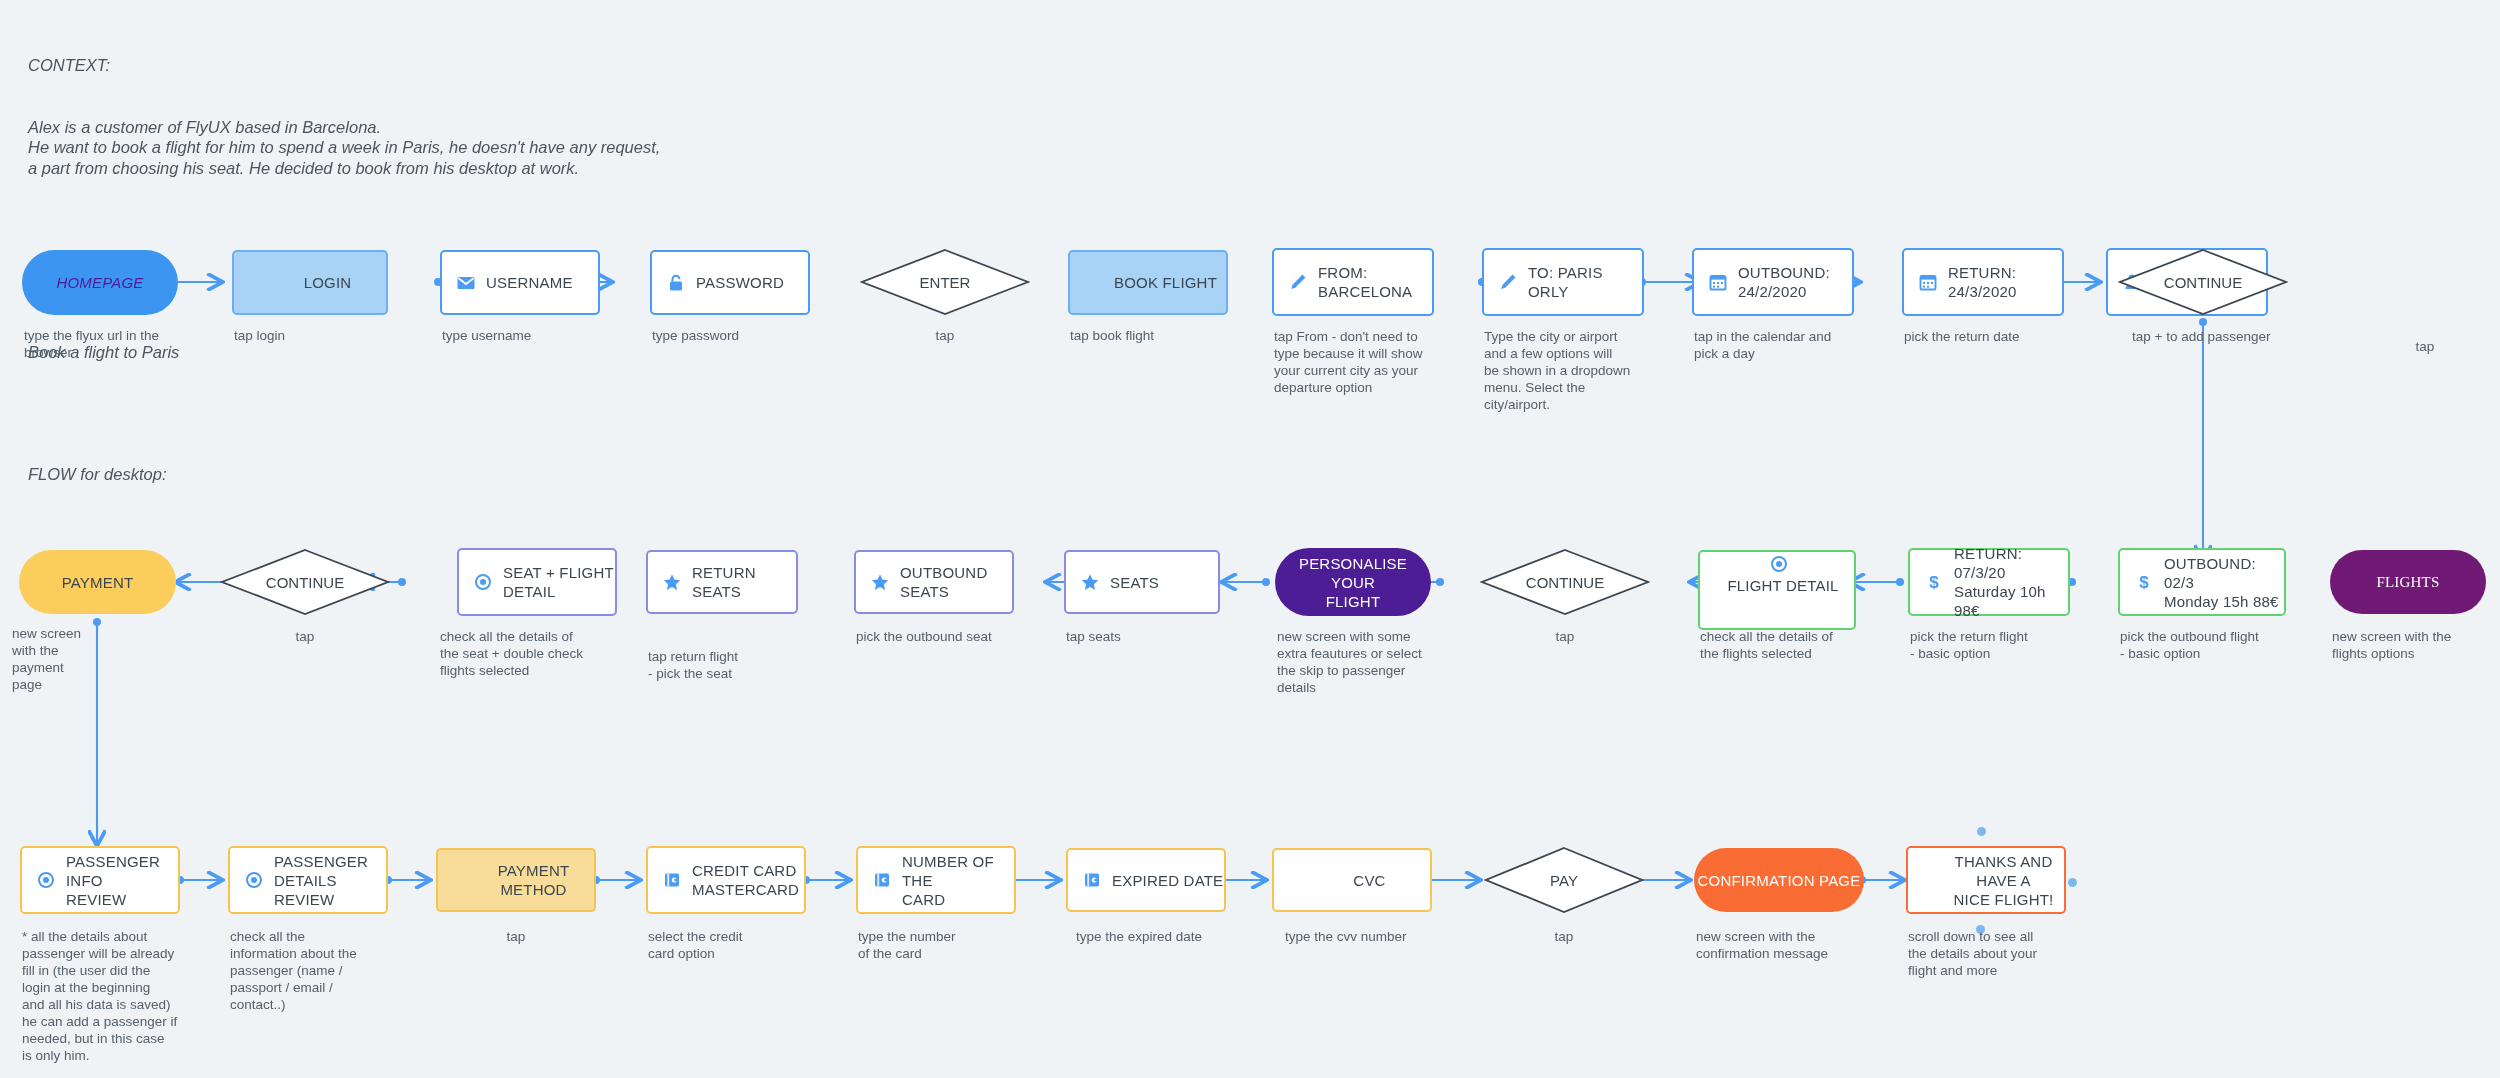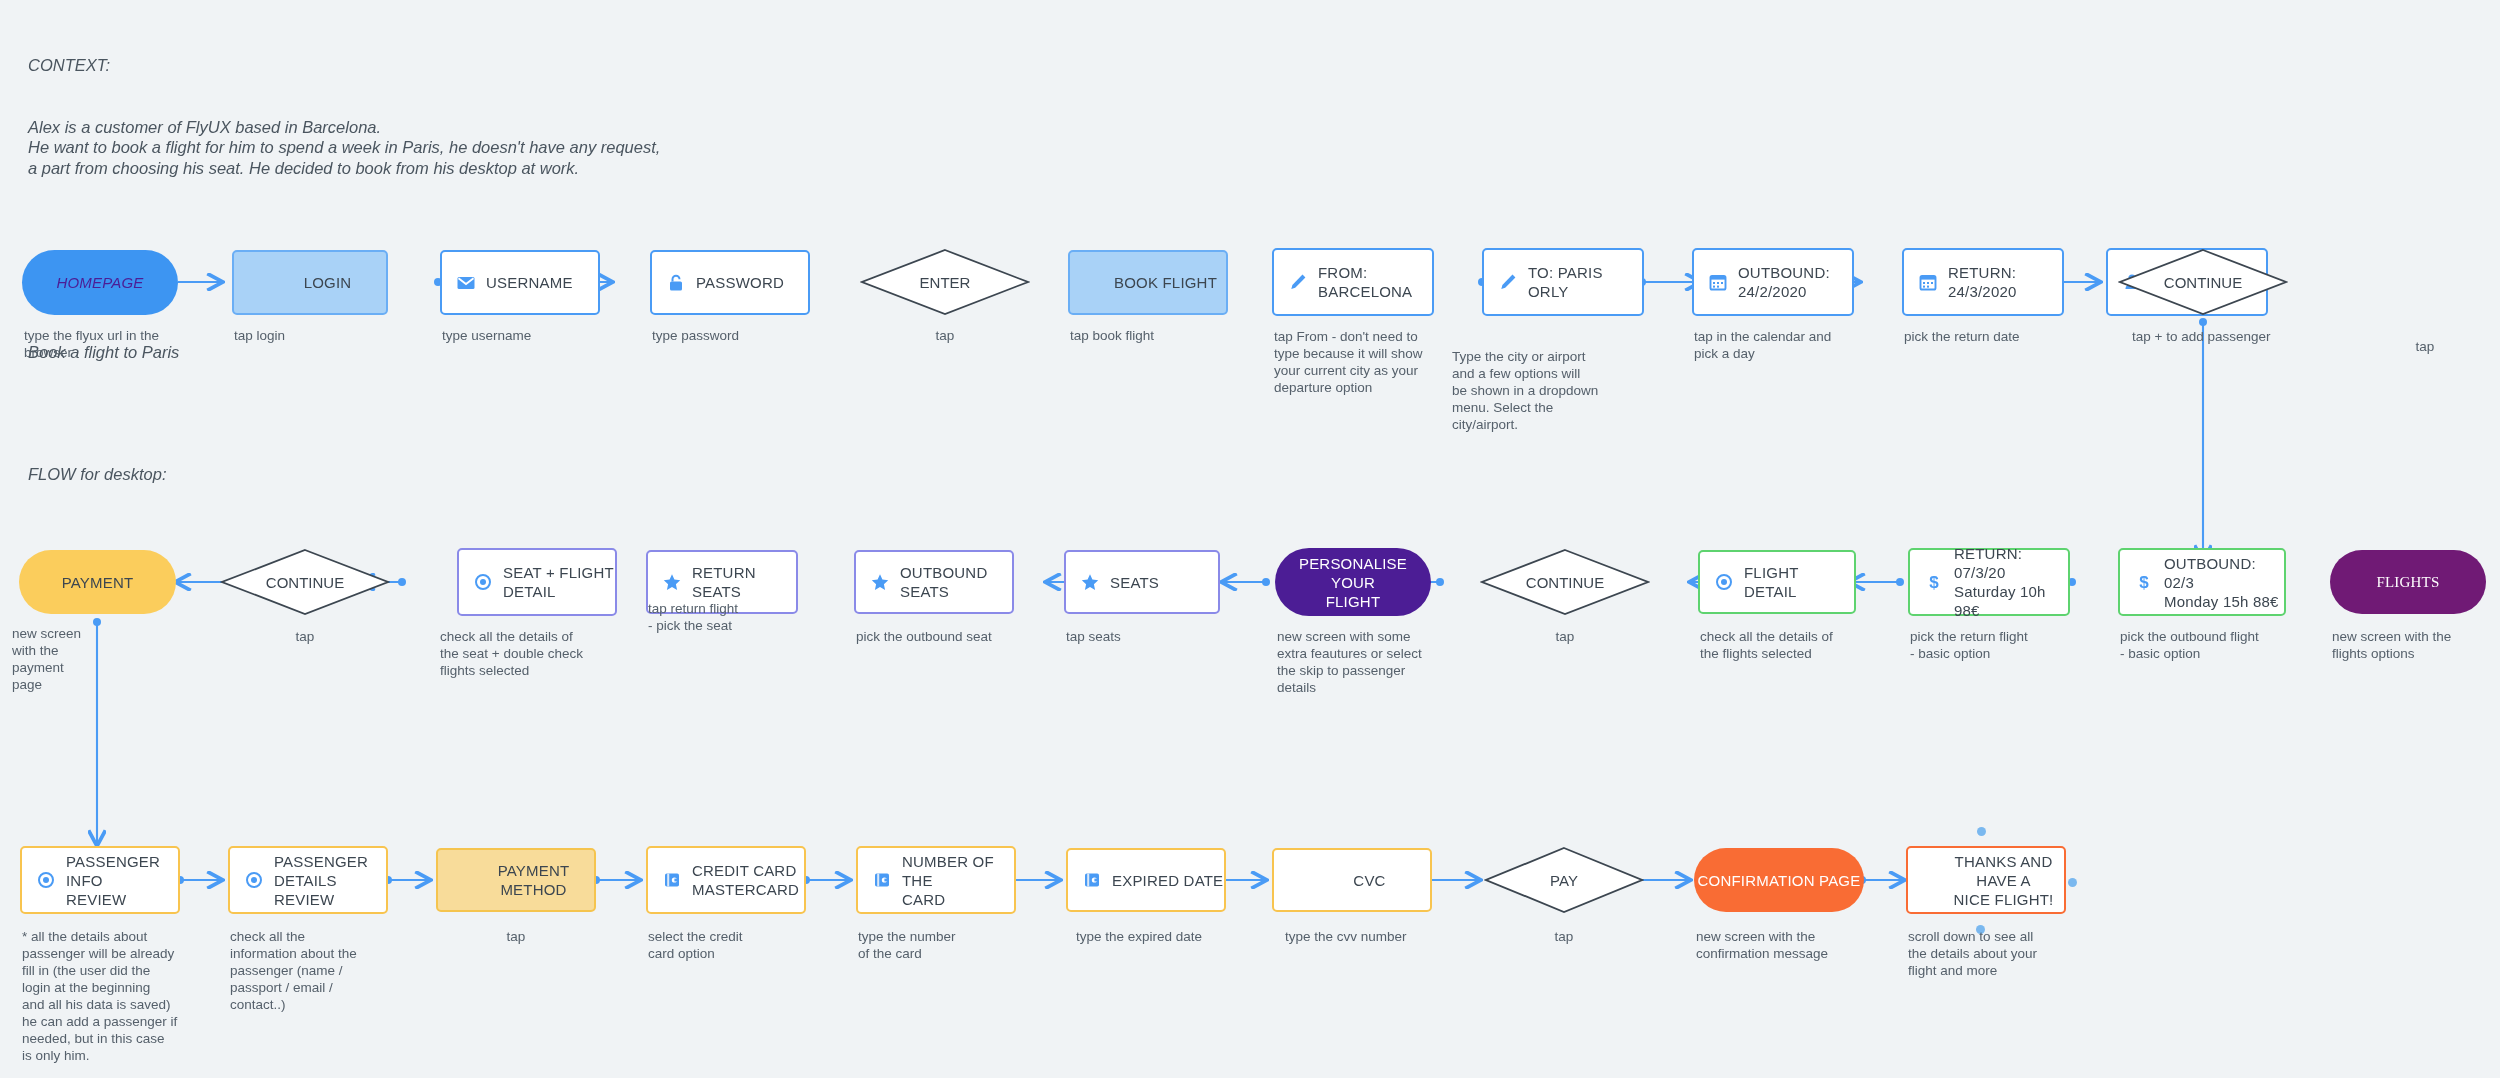--- a/index.html
+++ b/index.html
@@ -219,21 +219,21 @@
   <div class="cap" style="left:1274px;top:328px;width:178px;">tap From - don't need to<br>type because it will show<br>your current city as your<br>departure option</div>
 
   <div class="node rect b-blue with-icon" style="left:1482px;top:248px;width:162px;height:68px;">
     <span class="ico">
         <svg width="20" height="20" viewBox="0 0 20 20">
           <path d="M14.5,2.6 L17.4,5.5 L7.2,15.7 L3.3,16.9 L4.4,13 Z" fill="#4a9bf5"></path>
         </svg>
       </span>
     <span class="lbl">TO: PARIS ORLY</span>
     </div>
-  <div class="cap" style="left:1452px;top:328px;width:178px;margin-top:20px;">Type the city or airport<br>and a few options will<br>be shown in a dropdown<br>menu. Select the<br>city/airport.</div>
+  <div class="cap" style="left:1484px;top:328px;width:178px;">Type the city or airport<br>and a few options will<br>be shown in a dropdown<br>menu. Select the<br>city/airport.</div>
 
   <div class="node rect b-blue with-icon" style="left:1692px;top:248px;width:162px;height:68px;">
     <span class="ico">
         <svg width="20" height="20" viewBox="0 0 20 20">
           <rect x="2.5" y="4" width="15" height="13.5" rx="1.6" fill="none" stroke="#4a9bf5" stroke-width="1.9"></rect>
           <rect x="2.5" y="4" width="15" height="3.6" fill="#4a9bf5"></rect>
           <rect x="5" y="10" width="2" height="2" fill="#4a9bf5"></rect>
           <rect x="9" y="10" width="2" height="2" fill="#4a9bf5"></rect>
           <rect x="13" y="10" width="2" height="2" fill="#4a9bf5"></rect>
           <rect x="5" y="13.6" width="2" height="2" fill="#4a9bf5"></rect>
@@ -304,21 +304,21 @@
   <div class="cap" style="left:440px;top:628px;width:180px;">check all the details of<br>the seat + double check<br>flights selected</div>
 
   <div class="node rect b-purple with-icon" style="left:646px;top:550px;width:152px;height:64px;">
     <span class="ico">
         <svg width="20" height="20" viewBox="0 0 20 20">
           <polygon points="10,2.2 12.4,7.5 18.2,8.2 13.9,12.2 15.1,18 10,15.1 4.9,18 6.1,12.2 1.8,8.2 7.6,7.5" fill="#4a9bf5"></polygon>
         </svg>
       </span>
     <span class="lbl">RETURN SEATS</span>
     </div>
-  <div class="cap" style="left:648px;top:600px;width:180px;">tap return flight<br>- pick the seat</div>
+  <div class="cap" style="left:648px;top:648px;width:180px;">tap return flight<br>- pick the seat</div>
 
   <div class="node rect b-purple with-icon" style="left:854px;top:550px;width:160px;height:64px;">
     <span class="ico">
         <svg width="20" height="20" viewBox="0 0 20 20">
           <polygon points="10,2.2 12.4,7.5 18.2,8.2 13.9,12.2 15.1,18 10,15.1 4.9,18 6.1,12.2 1.8,8.2 7.6,7.5" fill="#4a9bf5"></polygon>
         </svg>
       </span>
     <span class="lbl">OUTBOUND SEATS</span>
     </div>
   <div class="cap" style="left:856px;top:628px;width:190px;">pick the outbound seat</div>
@@ -339,21 +339,21 @@
   <div class="cap" style="left:1277px;top:628px;width:180px;">new screen with some<br>extra feautures or select<br>the skip to passenger<br>details</div>
 
   <div class="diamond-wrap" style="left:1480px;top:548px;width:170px;height:68px;">
     <svg width="170" height="68" viewBox="0 0 170 68">
         <polygon points="85,2 168,34 85,66 2,34" fill="#fff" stroke="#3c4650" stroke-width="1.8"></polygon>
       </svg>
     <span class="lbl">CONTINUE</span>
     </div>
   <div class="cap ctr" style="left:1480px;top:628px;width:170px;">tap</div>
 
-  <div class="node rect b-green with-icon" style="left:1698px;top:550px;width:158px;height:64px;">
+  <div class="node rect b-green with-icon" style="left:1698px;top:550px;width:158px;height:80px;flex-direction:column;">
     <span class="ico">
         <svg width="20" height="20" viewBox="0 0 20 20">
           <circle cx="10" cy="10" r="7" fill="none" stroke="#4a9bf5" stroke-width="2"></circle>
           <circle cx="10" cy="10" r="3" fill="#4a9bf5"></circle>
         </svg>
       </span>
     <span class="lbl">FLIGHT DETAIL</span>
     </div>
   <div class="cap" style="left:1700px;top:628px;width:180px;">check all the details of<br>the flights selected</div>
 

